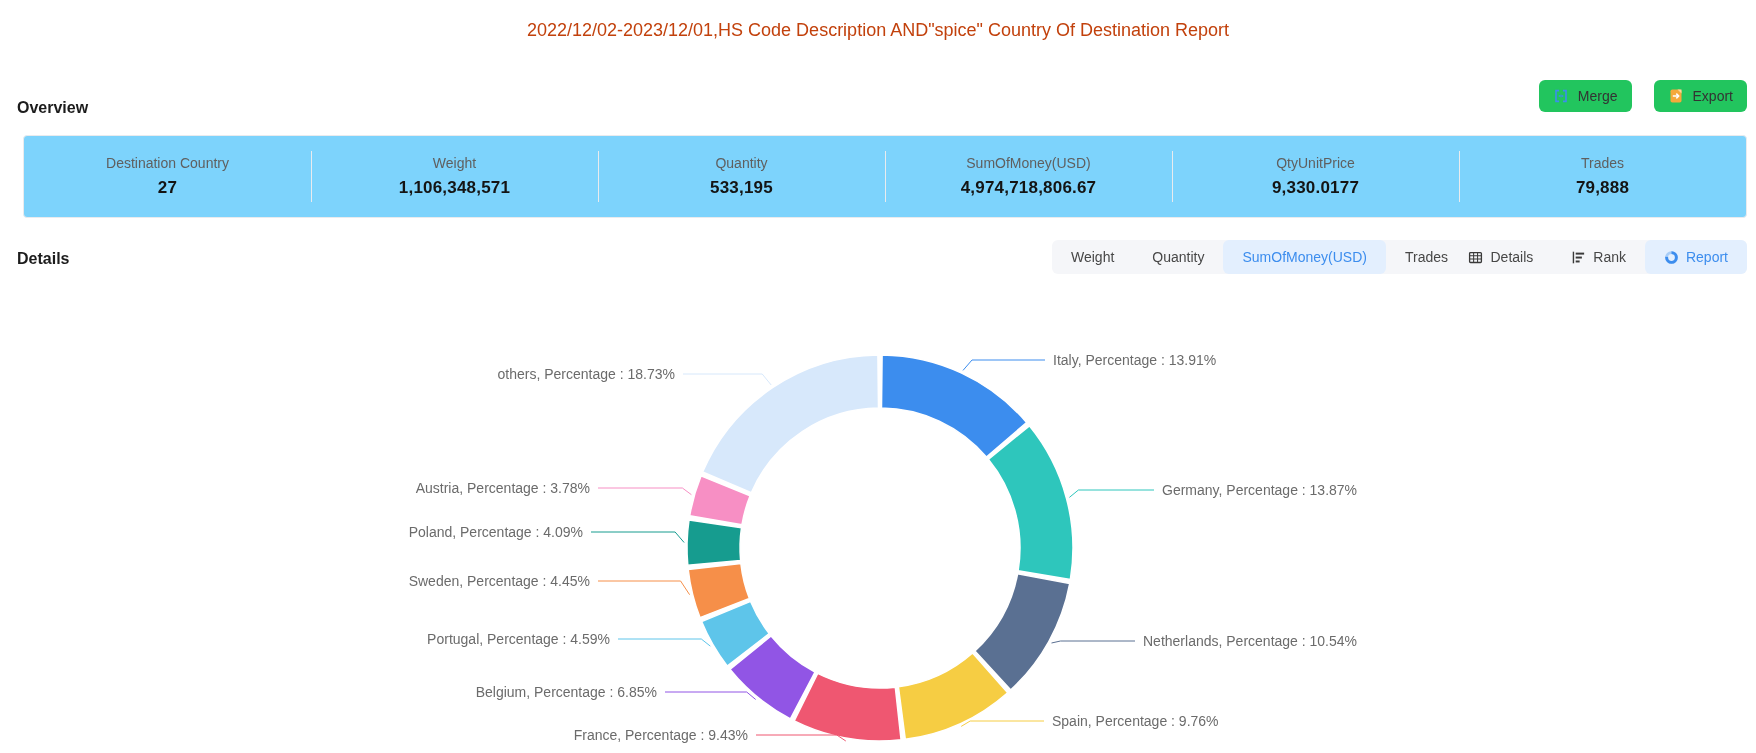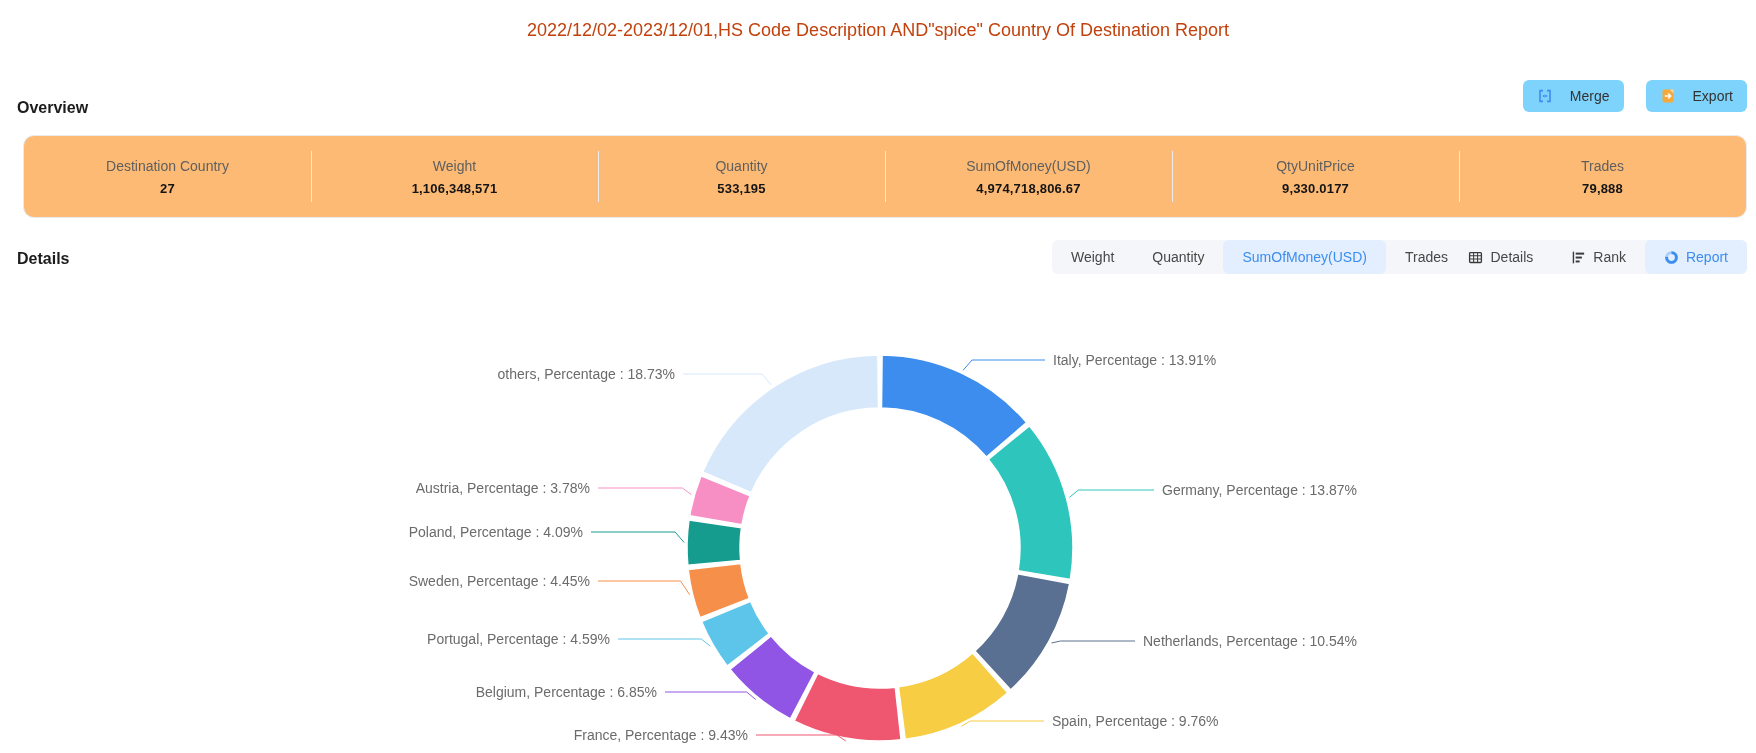--- a/index.html
+++ b/index.html
@@ -11,37 +11,37 @@
   .page-title {
     position:absolute; top:20px; left:0; width:100%;
     text-align:center; font-size:18px; color:#c2410c;
   }
   .section-heading { position:absolute; left:17px; font-size:16px; font-weight:bold; color:#1c1c1c; }
   #overview-heading { top:99px; }
   #details-heading  { top:250px; }
 
   .action-buttons { position:absolute; top:80px; right:9px; display:flex; gap:22px; }
   .btn {
-    height:32px; padding:0 14px; background:#7dd3fc; border:none; border-radius:6px;
-    display:flex; align-items:center; gap:17px; font-size:14px; color:#333;
+    height:32px; padding:0 14px; background:#22c55e; border:none; border-radius:6px;
+    display:flex; align-items:center; gap:9px; font-size:14px; color:#333;
     cursor:pointer; font-family:inherit;
   }
   .btn svg { display:block; }
 
   .stats-bar {
     position:absolute; left:23px; right:9px; top:135px; height:83px;
-    border:1px solid #e9ebee; border-radius:11px; background:#fdba74;
+    border:1px solid #e9ebee; border-radius:4px; background:#7dd3fc;
     display:flex; box-sizing:border-box;
   }
   .stat-cell { flex:1; display:flex; flex-direction:column; align-items:center; justify-content:center; gap:7px; position:relative; }
   .stat-cell.has-divider::before {
     content:""; position:absolute; left:0; top:15px; bottom:15px; width:1px; background:#e9ebee;
   }
   .stat-label { font-size:14px; color:#5f5f5f; }
-  .stat-value { font-size:13px; font-weight:600; color:#141414; letter-spacing:0.2px; }
+  .stat-value { font-size:17px; font-weight:600; color:#141414; letter-spacing:0.2px; }
 
   .tab-group {
     position:absolute; top:240px; height:34px; background:#f5f6f9; border-radius:6px;
     display:flex; align-items:stretch;
   }
   #metric-tabs { right:289px; }
   #view-tabs   { right:9px; }
   .tab {
     display:flex; align-items:center; gap:7px; padding:0 19px;
     font-size:14px; color:#474747; border-radius:6px; cursor:pointer; white-space:nowrap;

